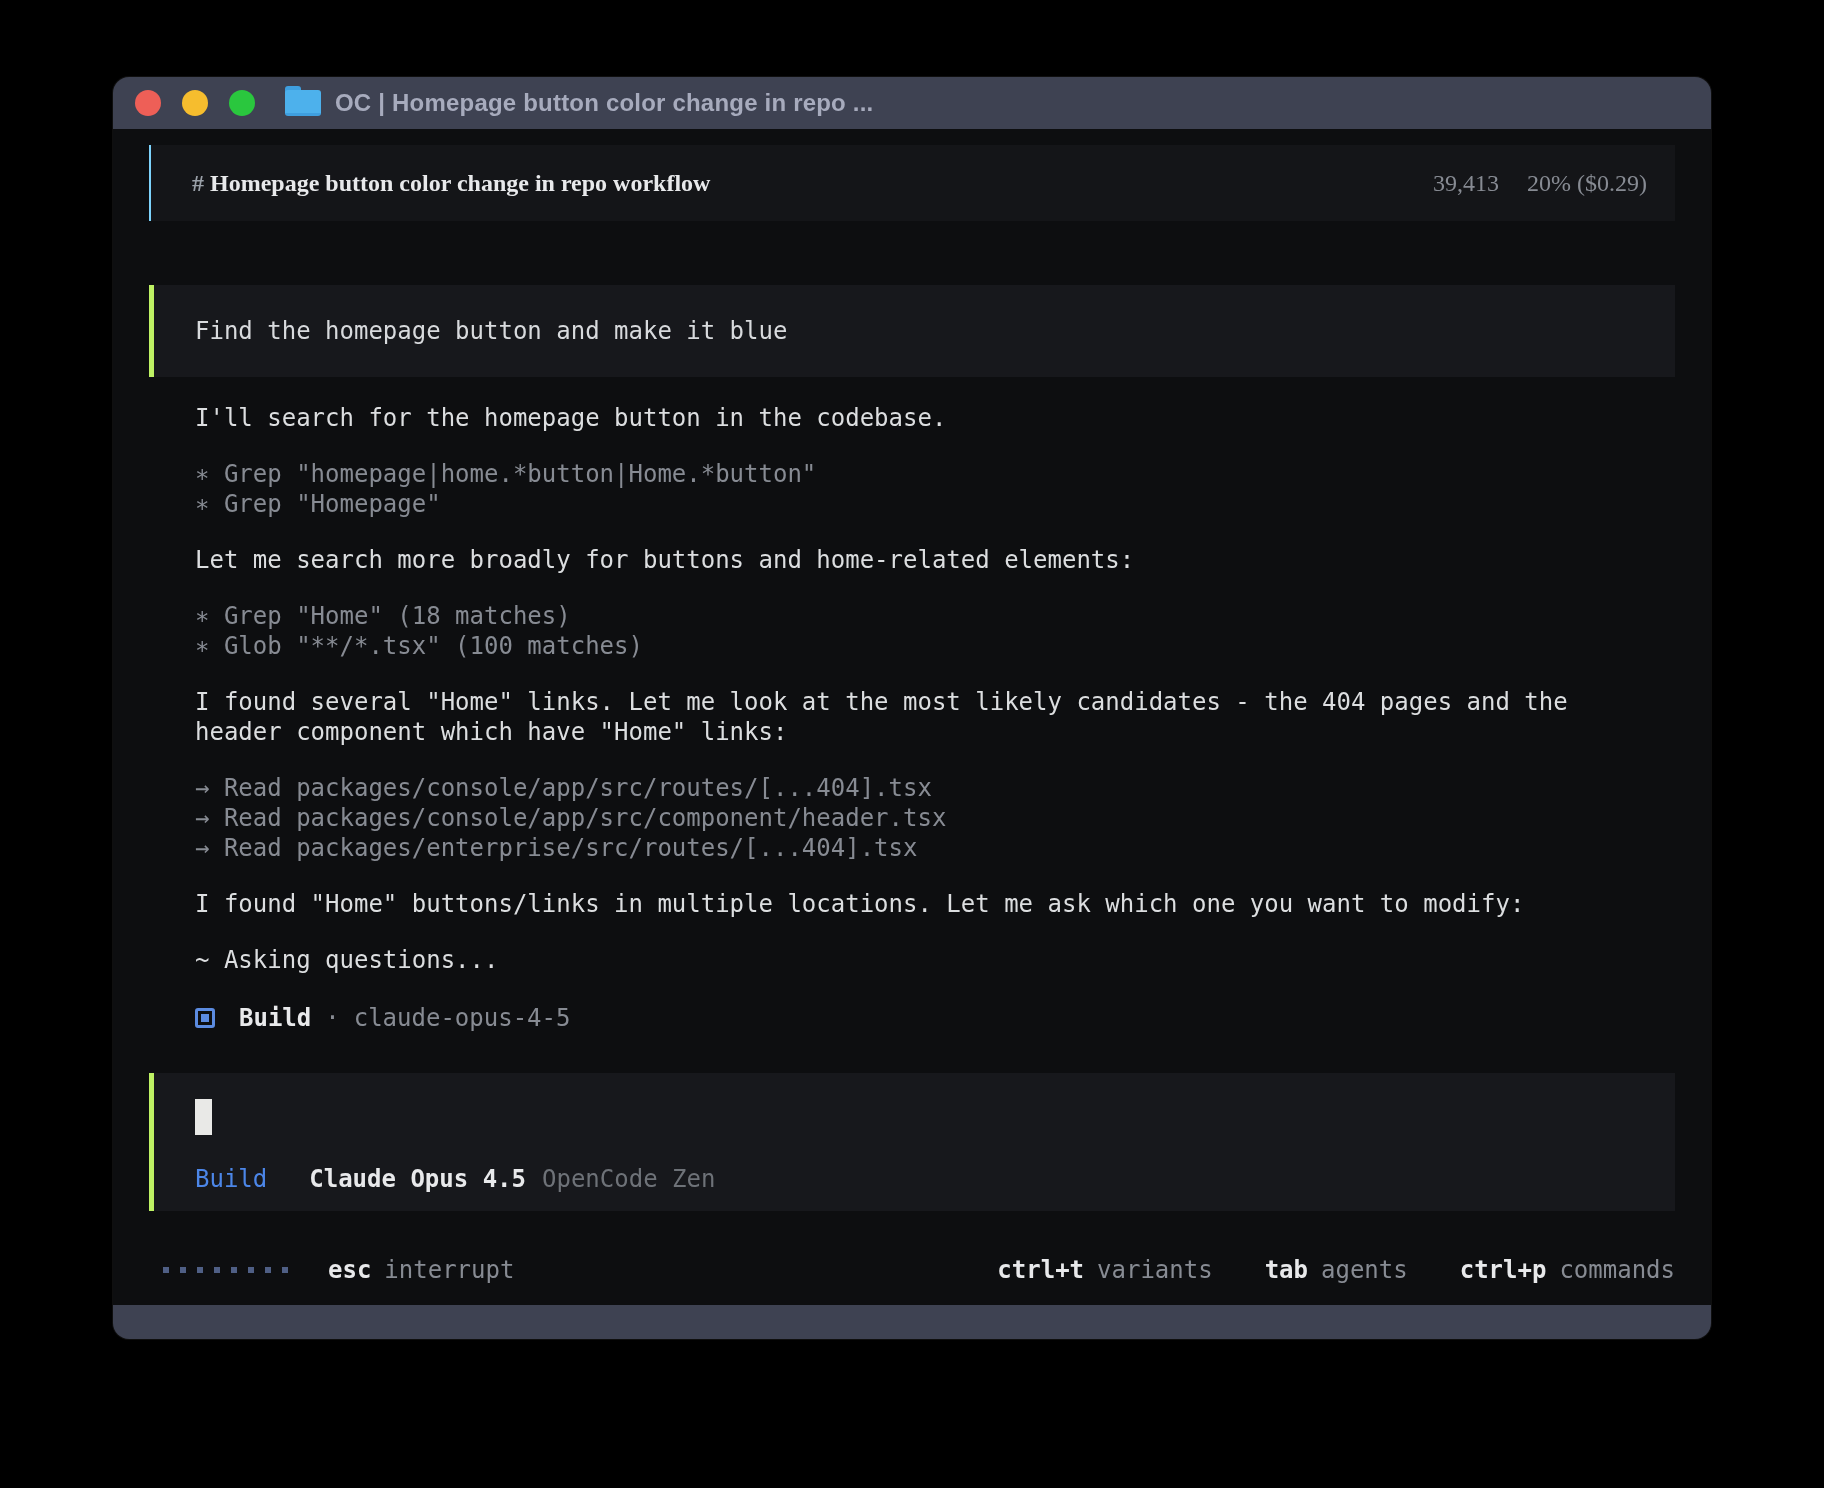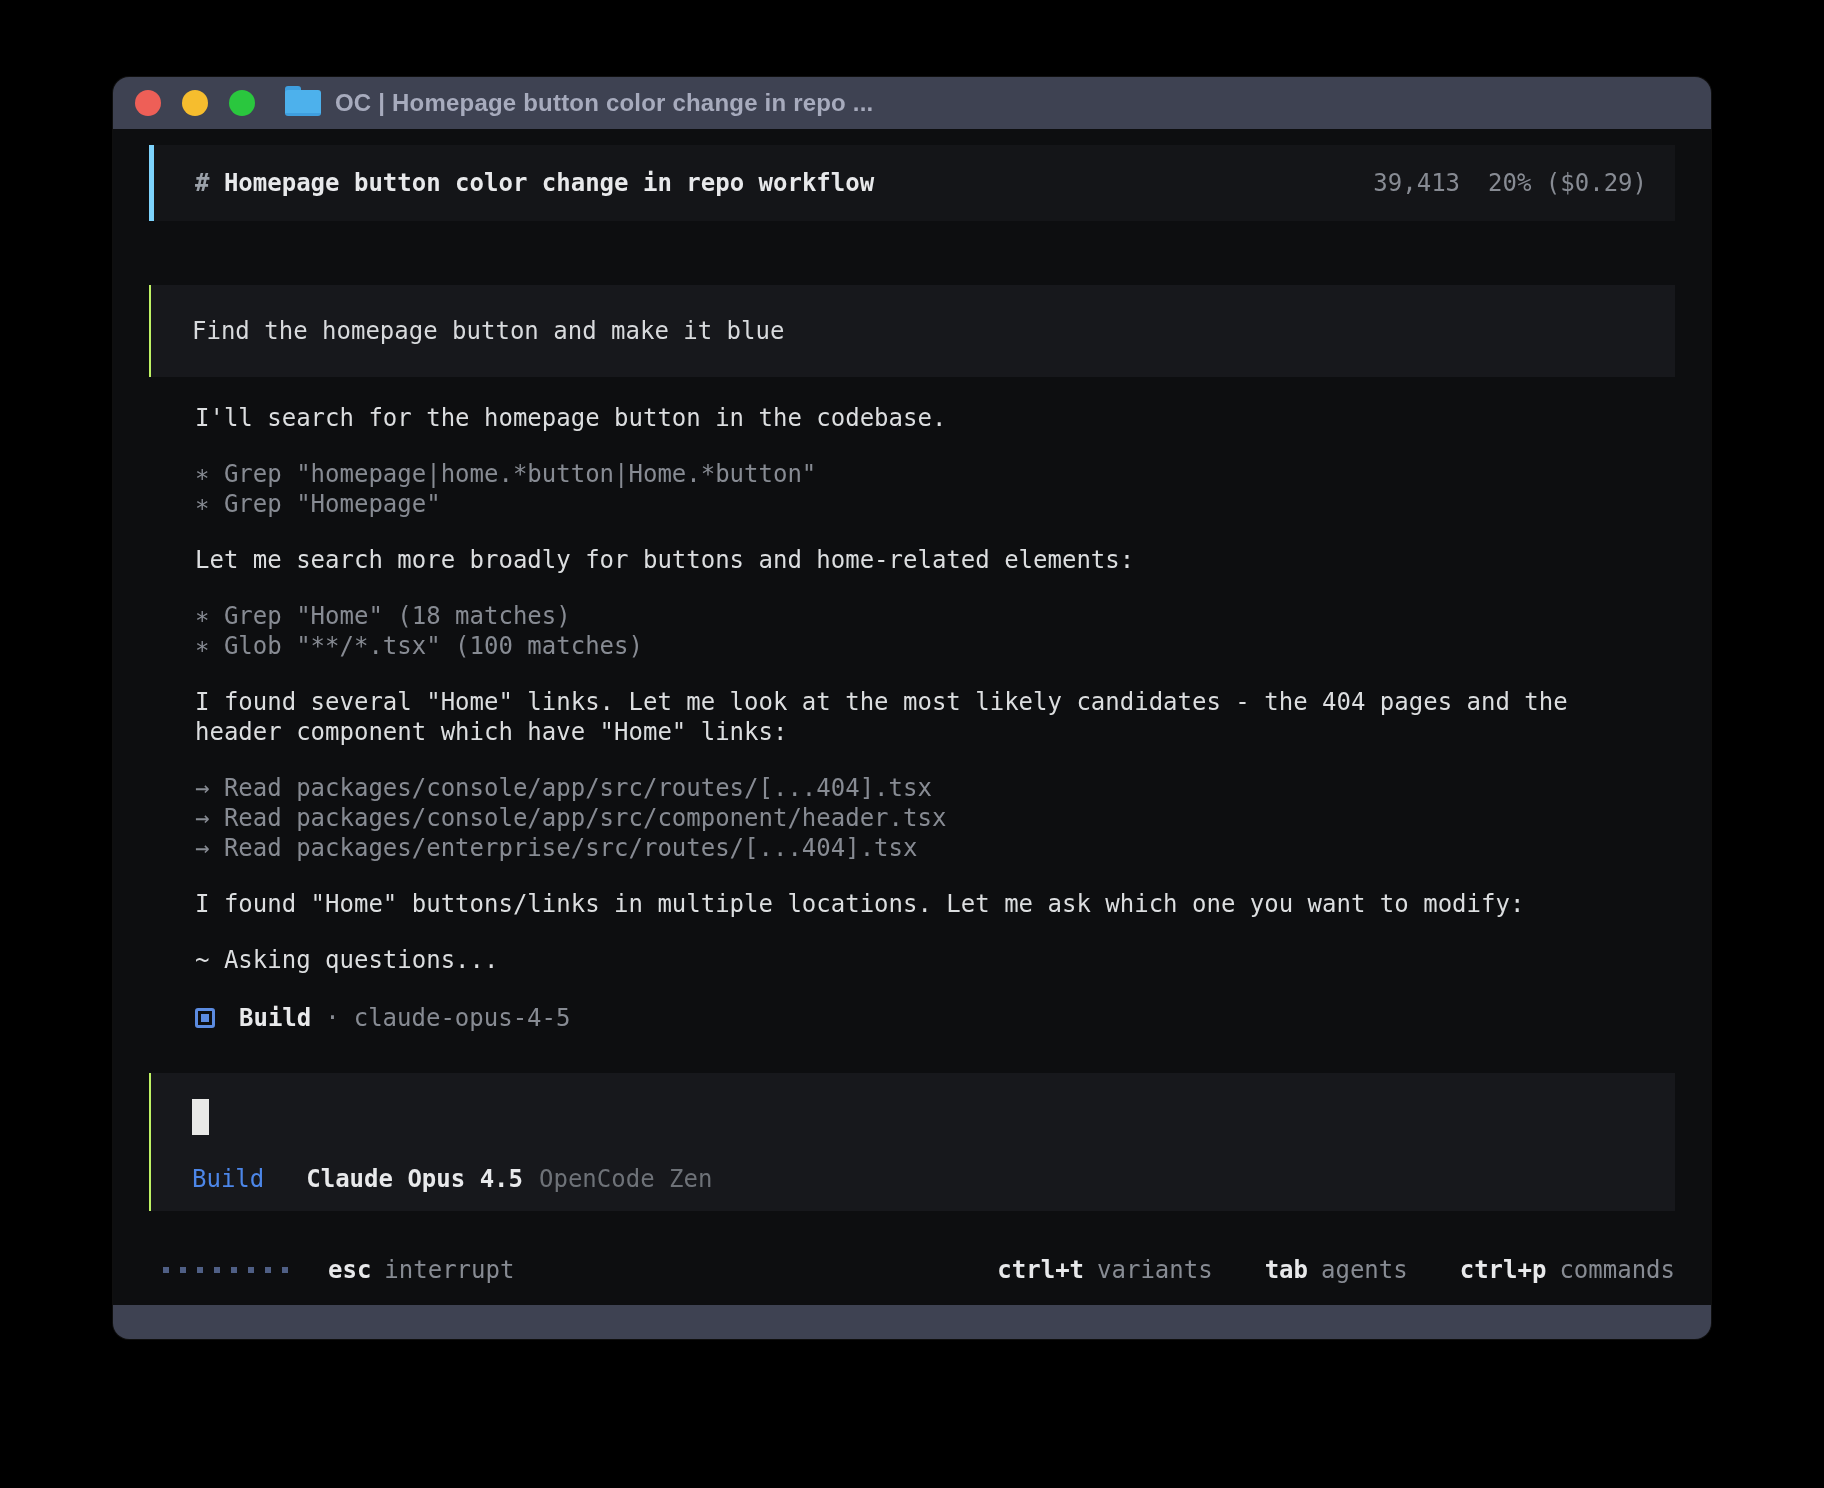--- a/index.html
+++ b/index.html
@@ -20,25 +20,25 @@
   .light.yellow{background:#f6bd2e;}
   .light.green{background:#2ac73e;}
   .folder{position:relative;width:36px;height:26px;margin-left:30px;margin-right:14px;}
   .folder .back{position:absolute;left:0;top:-4px;width:16px;height:8px;background:#3f9fdf;border-radius:3px 3px 0 0;}
   .folder .front{position:absolute;left:0;top:0;width:36px;height:26px;background:#4db1ec;border-radius:3px;border-bottom:3px solid #3f9fdf;}
   .title-text{color:#a7abbd;font-weight:bold;font-size:24px;letter-spacing:.2px;}
   .terminal{
     background:#0d0e10;height:1176px;display:flex;flex-direction:column;
     padding:16px 36px 14px 36px;font-size:24px;line-height:30px;color:#e3e5e7;
   }
-  .block{background:#17181c;border-left:2px solid #bef264;}
+  .block{background:#17181c;border-left:5px solid #bef264;}
   .session-header{
-    background:#141518;border-left:5px solid #7dd3fc;height:76px;
+    background:#141518;border-left:2px solid #7dd3fc;height:76px;
     display:flex;align-items:center;justify-content:space-between;
-    padding:0 28px 0 41px;flex-shrink:0;
+    padding:0 28px 0 41px;flex-shrink:0;font-family:Liberation Serif, serif;
   }
   .session-title{font-weight:bold;color:#e8e9eb;white-space:pre;}
   .session-title .hash{color:#9aa0a8;}
   .session-stats{color:#878b93;display:flex;gap:28px;}
   .user-msg{
     margin-top:64px;height:92px;display:flex;align-items:center;
     padding:0 28px 0 41px;color:#d8dadd;flex-shrink:0;
   }
   .convo{margin-left:46px;}
   .msg{margin-top:26px;max-width:1450px;color:#dcdee0;white-space:pre-wrap;}

